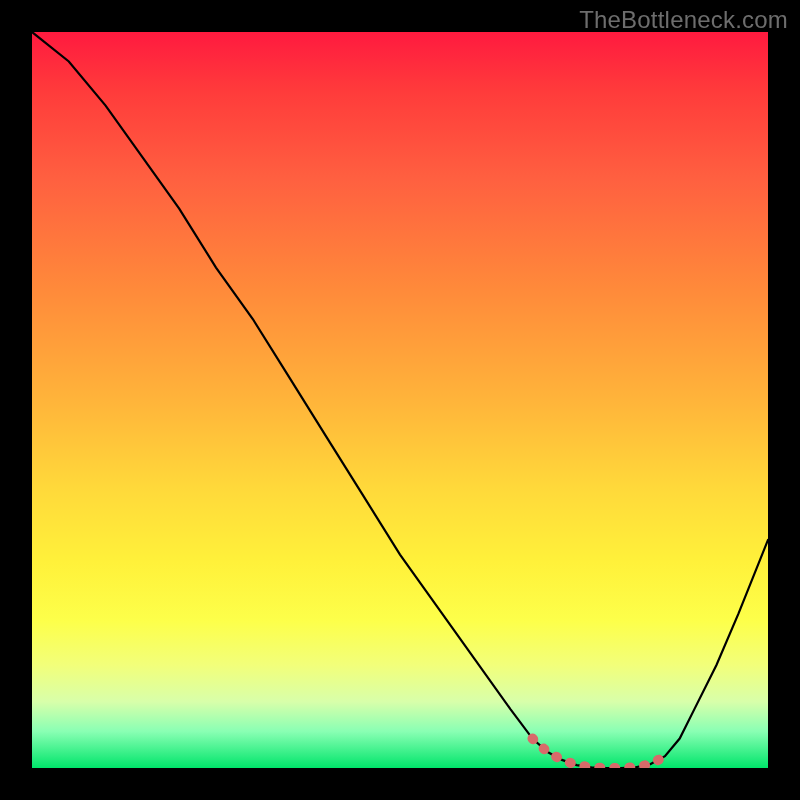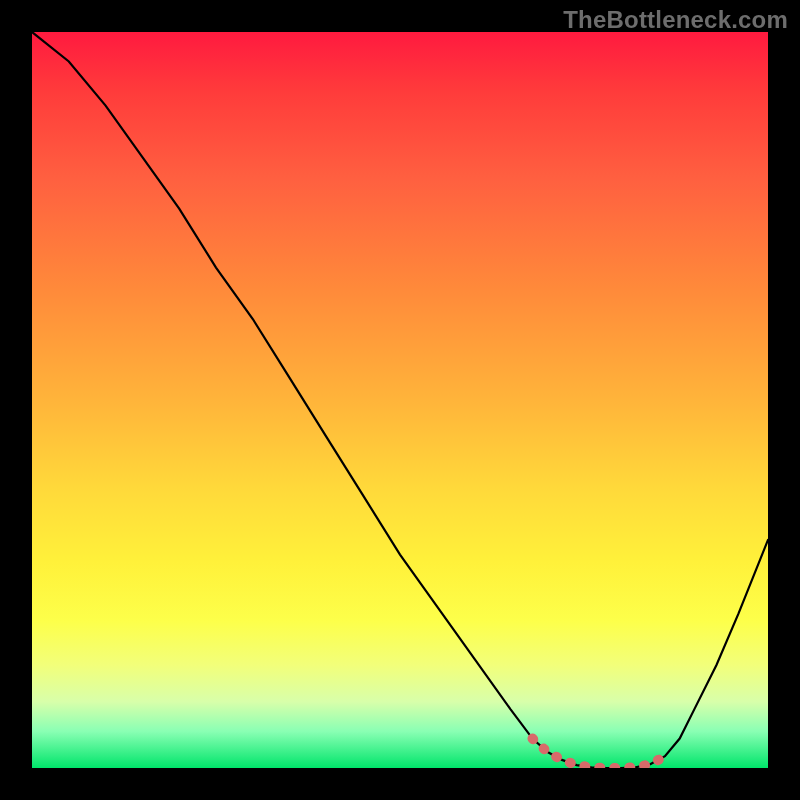--- a/index.html
+++ b/index.html
@@ -39,21 +39,21 @@
       #8affb4 95%,
       #00e56a 100%
     );
   }
   .watermark {
     position: absolute;
     top: 6px;
     right: 12px;
     color: #6d6d6d;
     font-size: 24px;
-    font-weight: 700;
+    font-weight: 400;
     letter-spacing: .2px;
     user-select: none;
   }
   svg.curve {
     position: absolute;
     left: 0;
     top: 0;
     width: 736px;
     height: 736px;
   }

